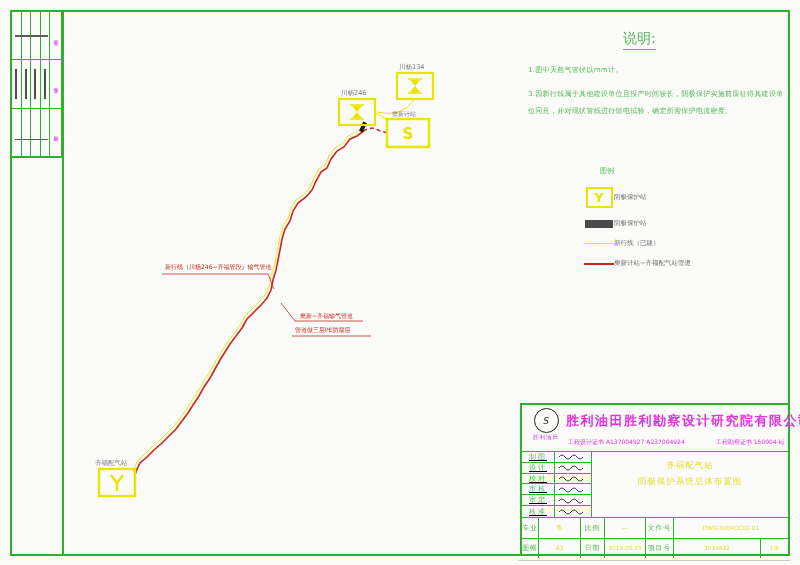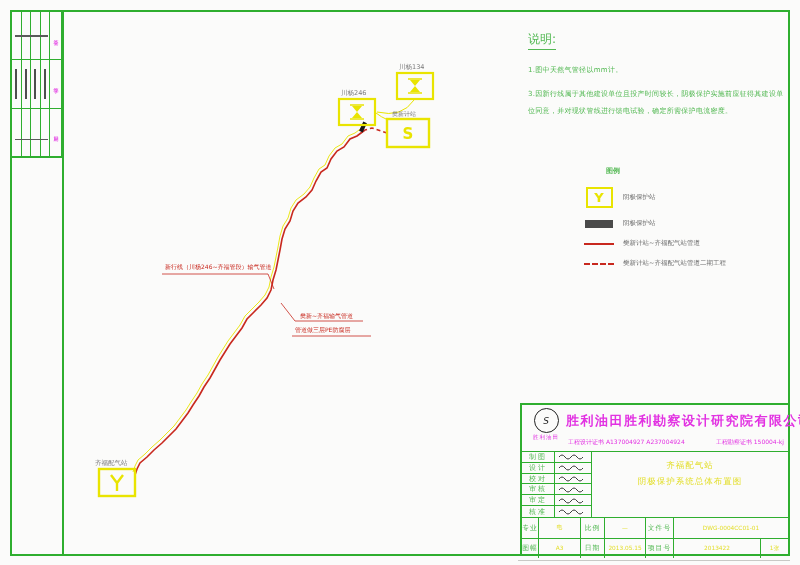--- a/index.html
+++ b/index.html
@@ -21,50 +21,50 @@
   .sgroup:last-child{border-bottom:none;}
   .scol{flex:1;border-right:1px solid var(--g);display:flex;align-items:center;justify-content:center;}
   .slabel{width:11px;display:flex;align-items:center;justify-content:center;
           writing-mode:vertical-rl;font-size:5px;color:var(--m);line-height:1;}
   .hsig{position:absolute;left:3px;right:13px;top:23px;height:1.5px;background:#5a5a5a;}
   .hsig2{top:30px;}
   .vsig{width:2px;height:30px;background:#4e4e4e;}
 
   
   .notes{left:528px;top:28px;width:258px;color:var(--gt);}
-  .notes .ntitle{display:inline-block;font-size:12px;border-bottom:1px solid var(--gt);padding-bottom:1px;}
+  .notes .ntitle{margin-left:95px;display:inline-block;font-size:14px;border-bottom:1px solid var(--gt);padding-bottom:1px;}
   .notes p{font-size:7px;line-height:17px;margin-top:7px;letter-spacing:0.3px;}
   .notes p.first{margin-top:12px;}
 
   
   .legend{left:584px;top:166px;width:205px;}
-  .legend .ltitle{font-size:7px;color:var(--gt);margin-left:22px;font-weight:bold;}
+  .legend .ltitle{font-size:7px;color:var(--gt);margin-left:16px;}
   .lrow{display:flex;align-items:center;margin-top:11px;}
   .lsym{width:30px;display:flex;align-items:center;justify-content:center;flex:0 0 30px;}
-  .llabel{font-size:6.5px;color:var(--gray);margin-left:9px;white-space:nowrap;}
+  .llabel{font-size:6.5px;color:var(--gray);margin-left:0;white-space:nowrap;}
   .sym-cp{width:27px;height:21px;border:2px solid var(--y);color:var(--y);
           font-size:13px;font-weight:bold;display:flex;align-items:center;justify-content:center;}
   .sym-joint{width:28px;height:8px;background:#4a4a4a;}
   .sym-yline{width:30px;height:0;border-top:1px solid var(--y);}
   .sym-rsolid{width:30px;height:0;border-top:2px solid var(--r);}
   .sym-rdash{width:30px;height:0;border-top:2px dashed var(--r);}
 
   
   .tb{left:520px;top:403px;width:270px;height:153px;border:2px solid var(--g);}
   .tb-header{position:absolute;left:0;top:0;width:100%;height:47px;border-bottom:1.5px solid var(--g);}
   .logo{position:absolute;left:6px;top:3px;width:36px;height:41px;text-align:center;}
   .logo-circle{width:25px;height:25px;border:1.5px solid #222;border-radius:50%;margin:0 auto;
                display:flex;align-items:center;justify-content:center;font-size:9px;color:#222;font-style:italic;}
   .logo-text{font-size:5.5px;color:var(--m);margin-top:1px;letter-spacing:1px;}
   .company{position:absolute;left:44px;right:2px;top:7px;text-align:center;color:var(--m);
            font-weight:bold;font-size:13px;letter-spacing:1.5px;white-space:nowrap;}
   .certs{position:absolute;left:46px;right:4px;top:33px;display:flex;justify-content:space-between;
          color:var(--m);font-size:6px;}
   .tb-mid{position:absolute;left:0;top:47px;width:100%;height:65px;}
-  .roles{position:absolute;left:0;top:0;width:32px;height:100%;}
+  .roles{position:absolute;left:0;top:0;width:32px;height:100%;text-decoration:underline;}
   .role-row{height:10.83px;border-bottom:1px solid var(--g);display:flex;align-items:center;justify-content:center;
             font-size:7px;color:var(--gt);letter-spacing:2px;}
   .role-row:last-child{border-bottom:none;}
   .sigs{position:absolute;left:32px;top:0;width:38px;height:100%;border-left:1px solid var(--g);border-right:1.5px solid var(--g);}
   .sig-row{height:10.83px;border-bottom:1px solid var(--g);display:flex;align-items:center;justify-content:center;}
   .sig-row:last-child{border-bottom:none;}
   .tb-titles{position:absolute;left:70px;top:0;right:0;height:100%;}
   .proj-cell{height:21.7px;border-bottom:1.5px solid var(--g);display:flex;align-items:center;justify-content:center;}
   .proj-cell span{color:#e7e232;color:#e3de2a;font-size:8.5px;letter-spacing:1px;}
   .dwg-cell{height:43.3px;display:flex;flex-direction:column;align-items:center;justify-content:center;gap:4px;}
@@ -189,29 +189,29 @@
     <div class="llabel">阴极保护站</div>
   </div>
   <div class="lrow">
     <div class="lsym">
         <div class="sym-joint"></div>
       </div>
     <div class="llabel">阴极保护站</div>
   </div>
   <div class="lrow">
     <div class="lsym">
+        <div class="sym-yline"></div>
+      </div>
+    <div class="llabel">新行线（已建）</div>
+  </div>
+  <div class="lrow">
+    <div class="lsym">
         <div class="sym-rsolid"></div>
       </div>
     <div class="llabel">樊新计站~齐福配气站管道</div>
-  </div>
-  <div class="lrow">
-    <div class="lsym">
-        <div class="sym-rdash"></div>
-      </div>
-    <div class="llabel">樊新计站~齐福配气站管道二期工程</div>
   </div>
 </div>
 
 <div class="abs tb">
   <div class="tb-header">
     <div class="logo">
       <div class="logo-circle">S</div>
       <div class="logo-text">胜利油田</div>
     </div>
     <div class="company">胜利油田胜利勘察设计研究院有限公司</div>

